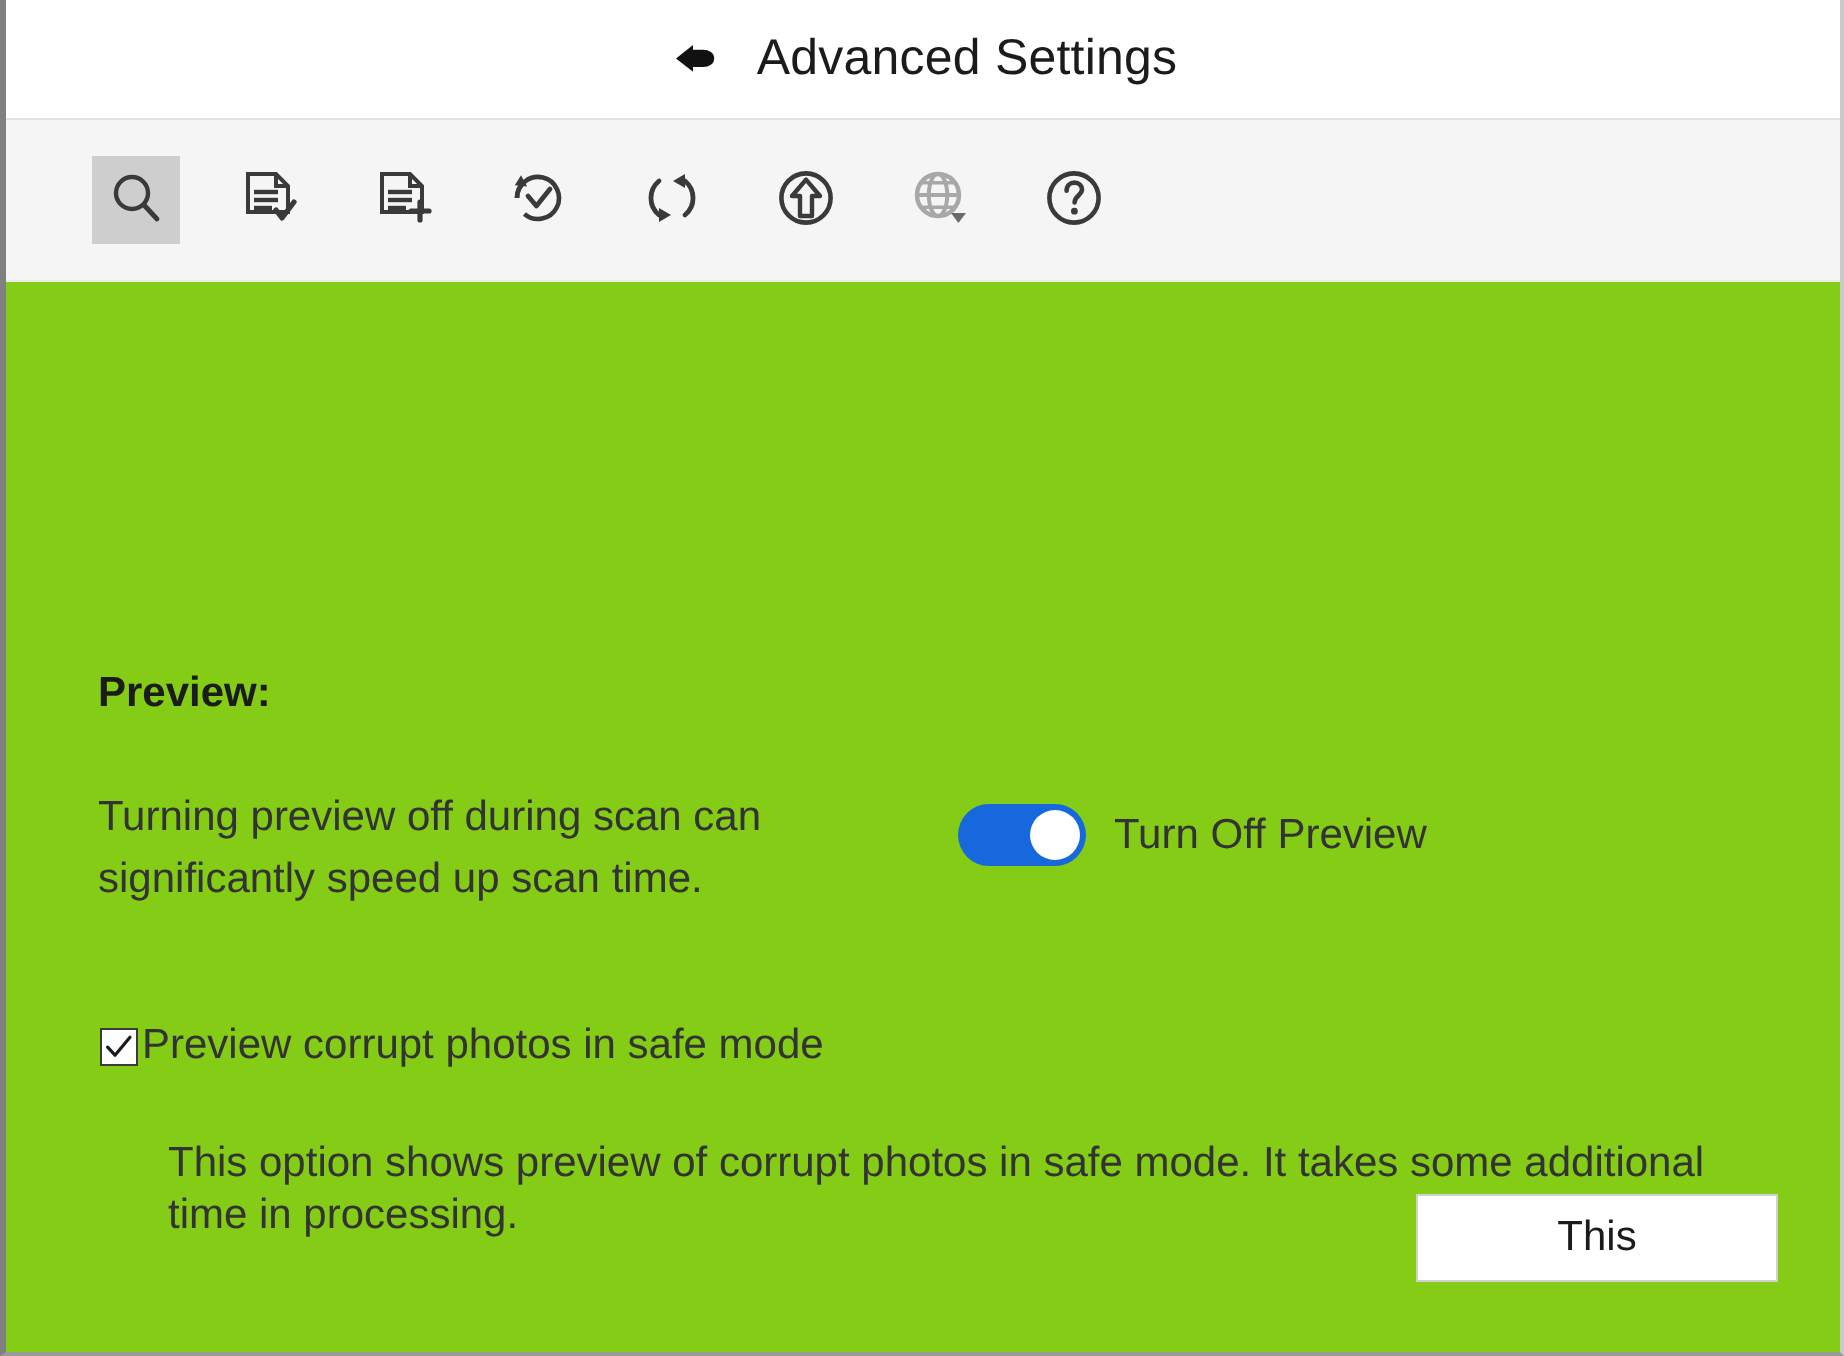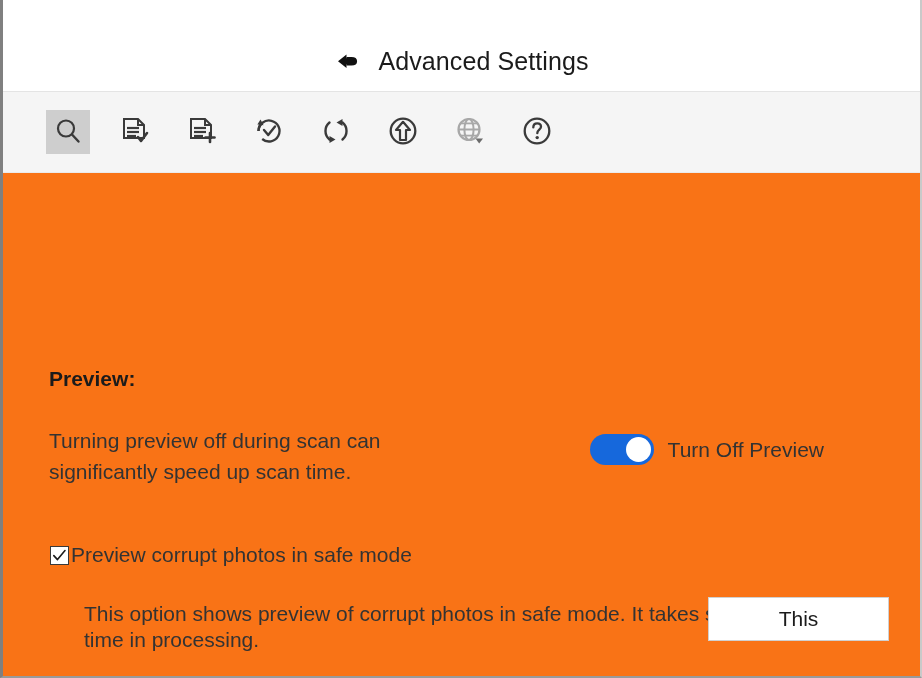--- a/index.html
+++ b/index.html
@@ -31,21 +31,20 @@
   
   .titlebar {
     height: 59px;
     min-height: 59px;
     background: #ffffff;
     display: flex;
     align-items: center;
     justify-content: center;
     gap: 14px;
     border-bottom: 1px solid #e4e4e4;
-    margin-top: 32px;
   }
   .back-icon {
     width: 30px;
     height: 26px;
     display: flex;
     align-items: center;
     justify-content: center;
     cursor: pointer;
   }
   .title-text {
@@ -83,40 +82,39 @@
     background: #cecece;
   }
   .tool-btn.disabled { cursor: default; }
 
   
   .content {
     flex: 1;
     position: relative;
     padding: 0 26px;
     box-sizing: border-box;
-    background: #f97316;
+    background: #84cc16;
   }
 
   .section-heading {
     position: absolute;
     left: 46px;
     top: 194px;
     font-size: 21px;
     font-weight: bold;
     color: #1b1b1b;
   }
 
   .pref-row {
     position: absolute;
     left: 46px;
     top: 252px;
     width: 830px;
     display: flex;
     align-items: flex-start;
-    justify-content: space-between;
   }
   .pref-desc {
     font-size: 21px;
     line-height: 31px;
     color: #333333;
     width: 430px;
   }
   .toggle-group {
     display: flex;
     align-items: center;

